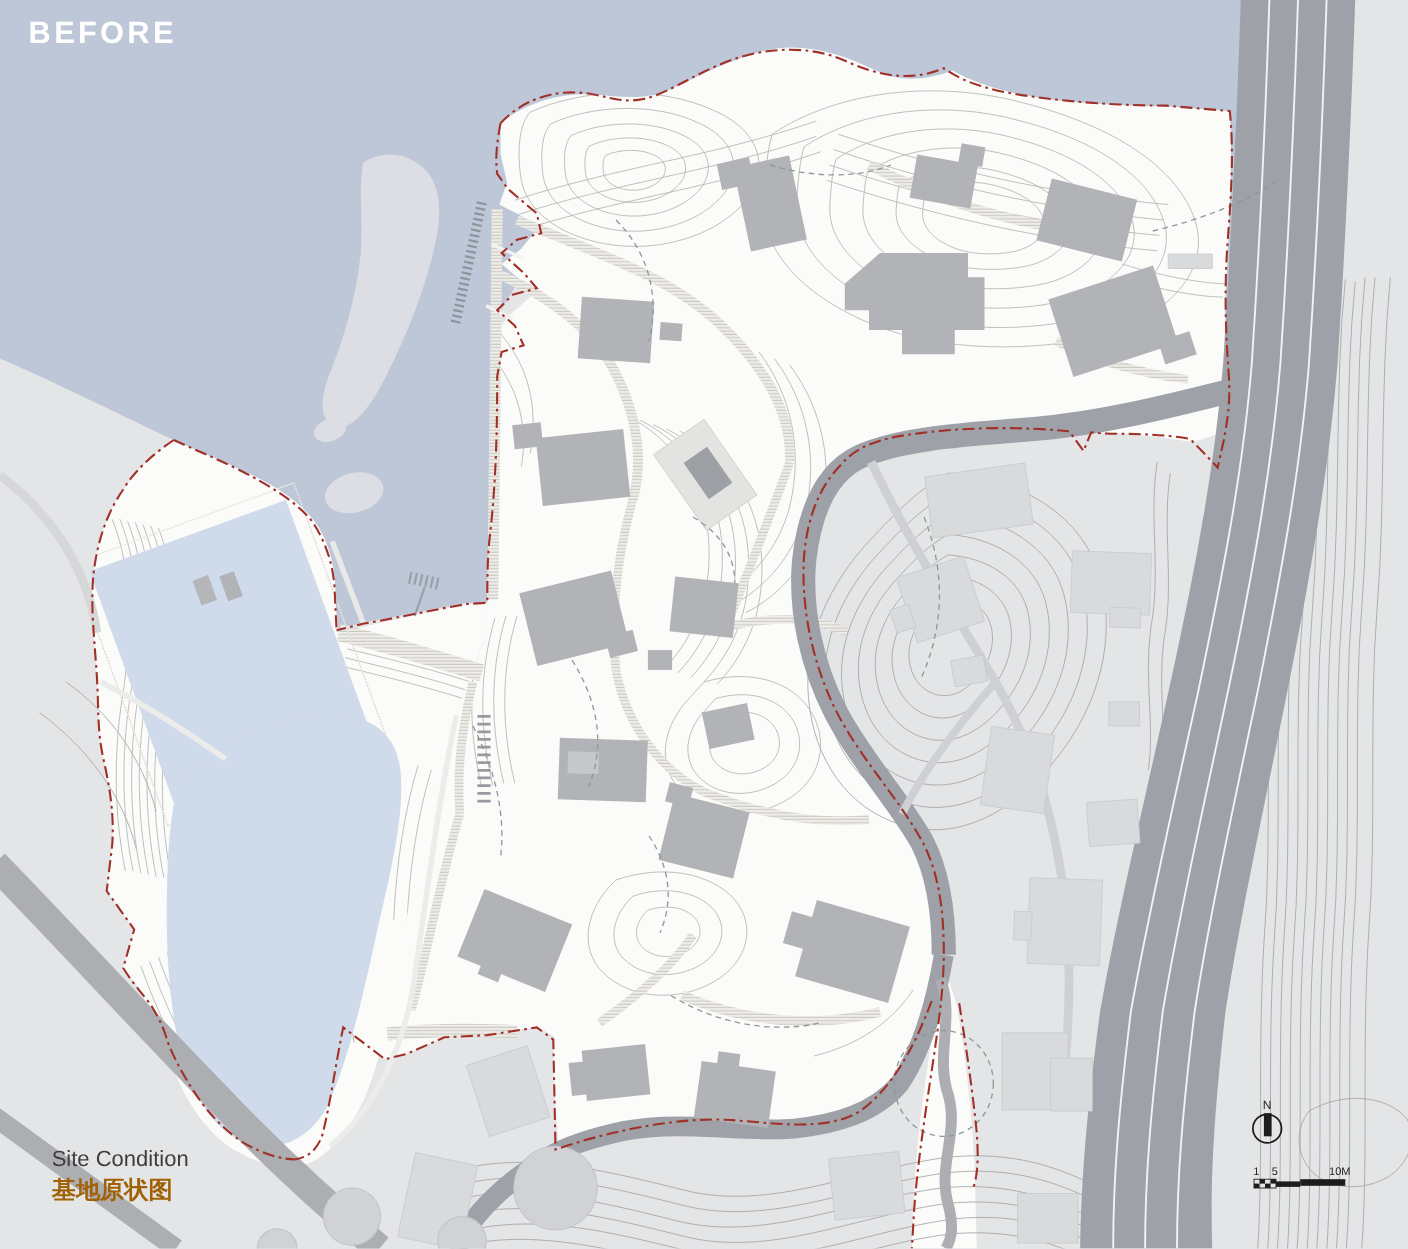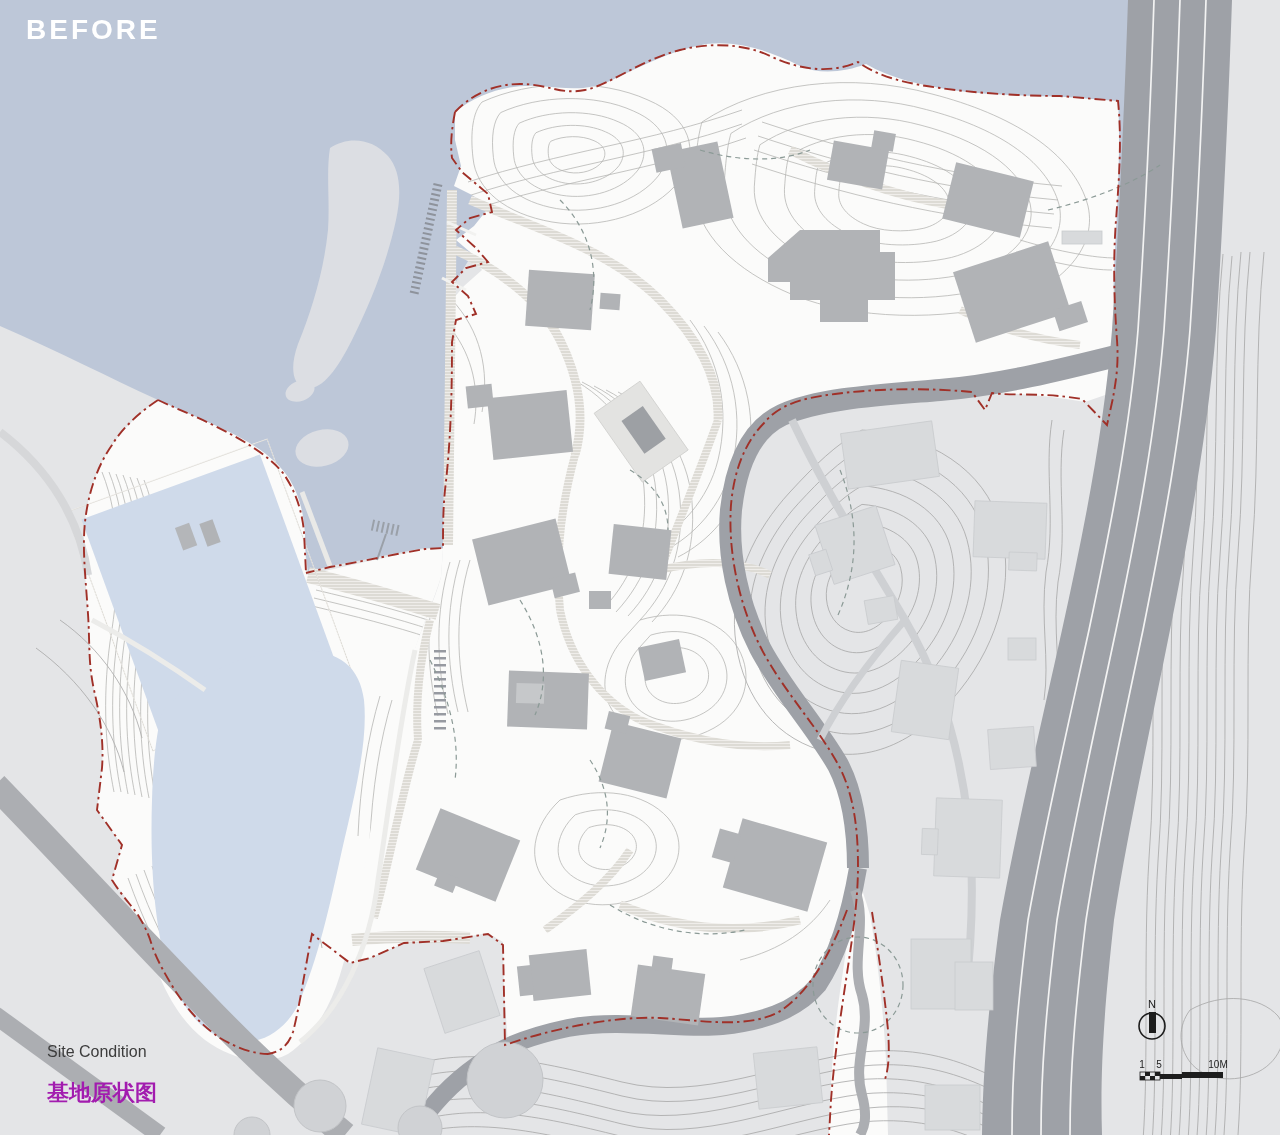--- a/index.html
+++ b/index.html
@@ -24,22 +24,22 @@
   .red{stroke:var(--c-boundary_red);fill:none;stroke-width:1.9;stroke-dasharray:11 4 2.5 4;}
   .drain{stroke:var(--c-drainage_dash);fill:none;stroke-width:1.2;stroke-dasharray:5 4;}
   .hat{stroke:url(#hatchH);fill:none;}
   .tree{fill:#d0d2d5;stroke:#c2c4c7;stroke-width:1;}
   .ink{fill:#1d1d1d;}
   .inkline{stroke:#1d1d1d;fill:none;}
   .map-label{fill:#222;font-family:"Liberation Sans",sans-serif;}
   #phase-title{position:absolute;left:26px;top:14px;color:var(--c-text_light);
       font-size:28px;letter-spacing:3px;font-weight:700;}
   #caption{position:absolute;left:47px;top:1042px;line-height:1.2;}
-  #caption .en{font-size:16px;color:var(--c-text_dark);}
-  #caption .zh{font-size:22px;font-weight:bold;color:#a21caf;margin-top:19px;}
+  #caption .en{font-size:20px;color:var(--c-text_dark);}
+  #caption .zh{font-size:22px;font-weight:bold;color:#a16207;margin-top:3px;}
 </style>
 </head>
 <body>
 
 <div id="stage">
 <svg id="plan-svg" width="1280" height="1135" viewBox="0 0 1280 1135">
   <defs>
     <pattern id="hatchH" width="4" height="3" patternUnits="userSpaceOnUse">
       <rect width="4" height="3" fill="#efedea"></rect>
       <line x1="0" y1="1" x2="4" y2="1" stroke="#ccc9c1" stroke-width="1"></line>

